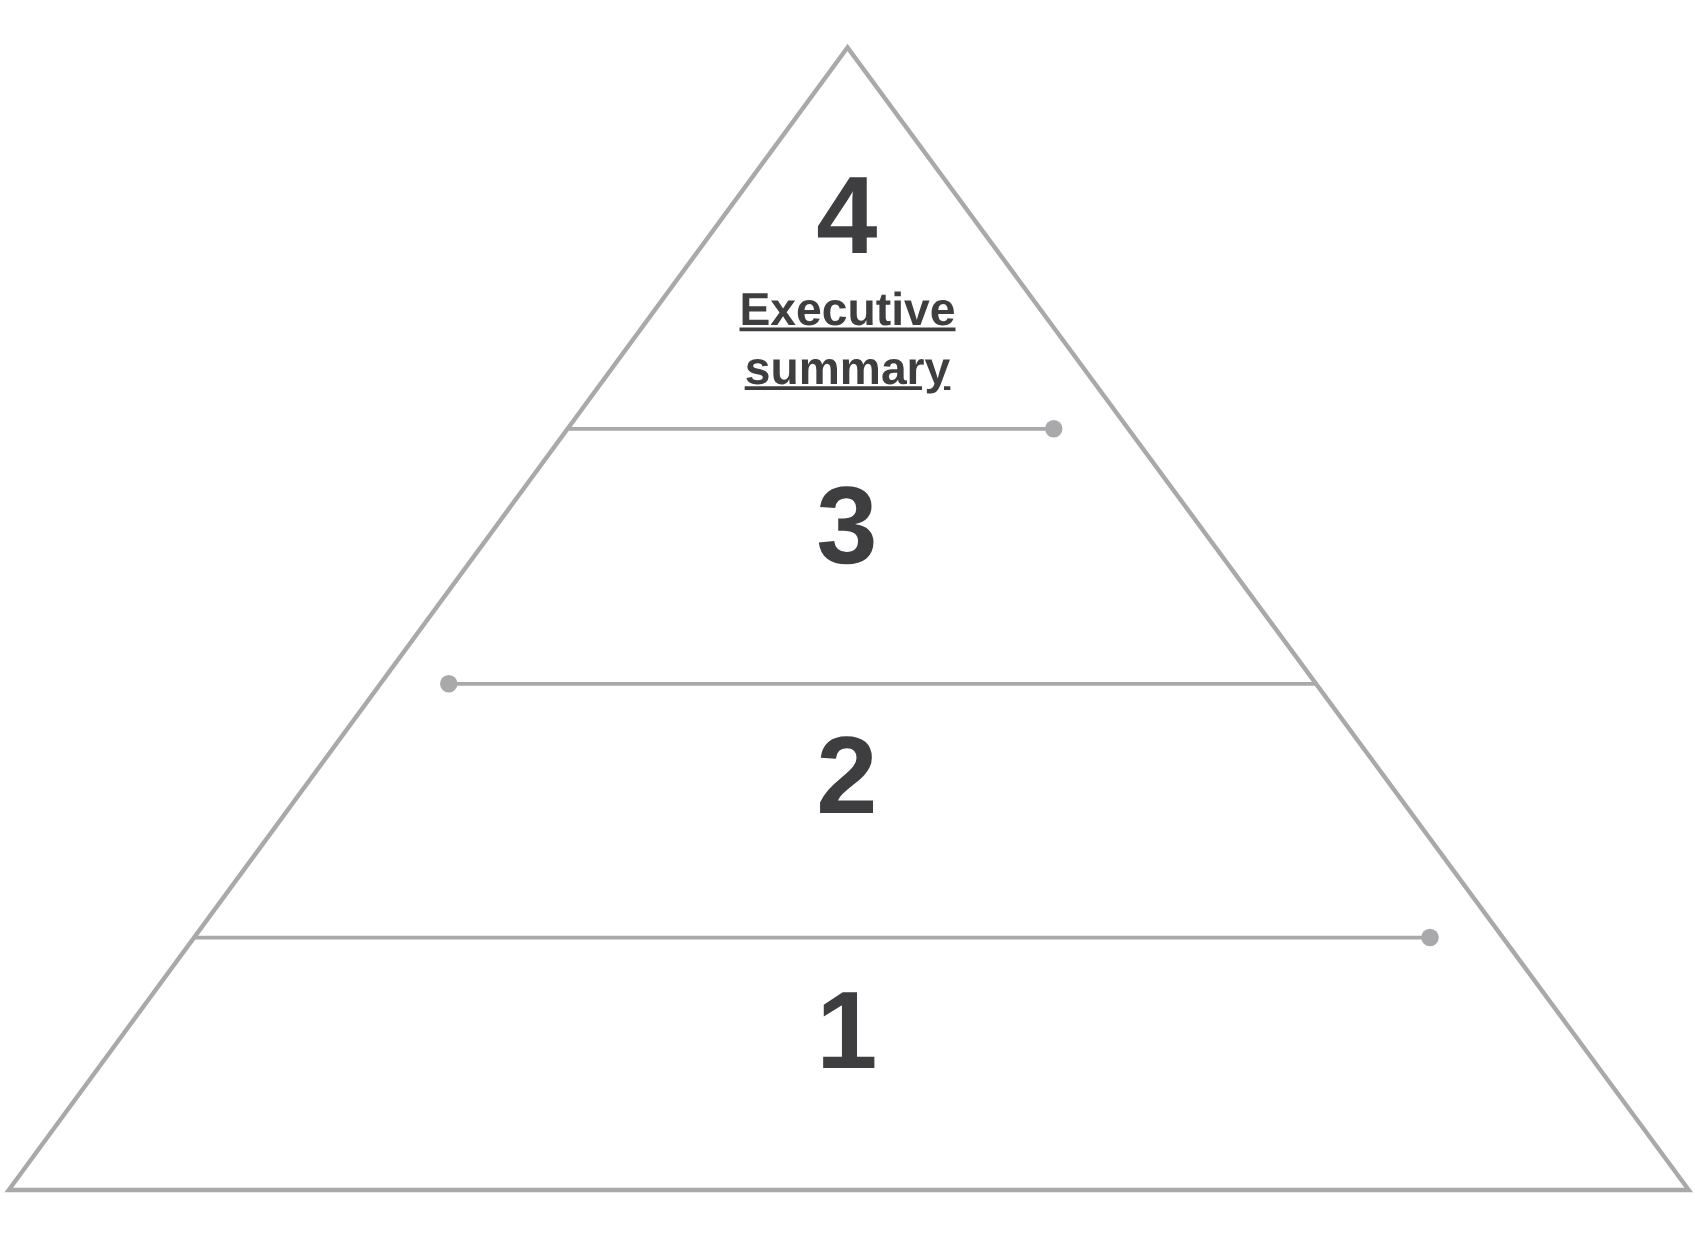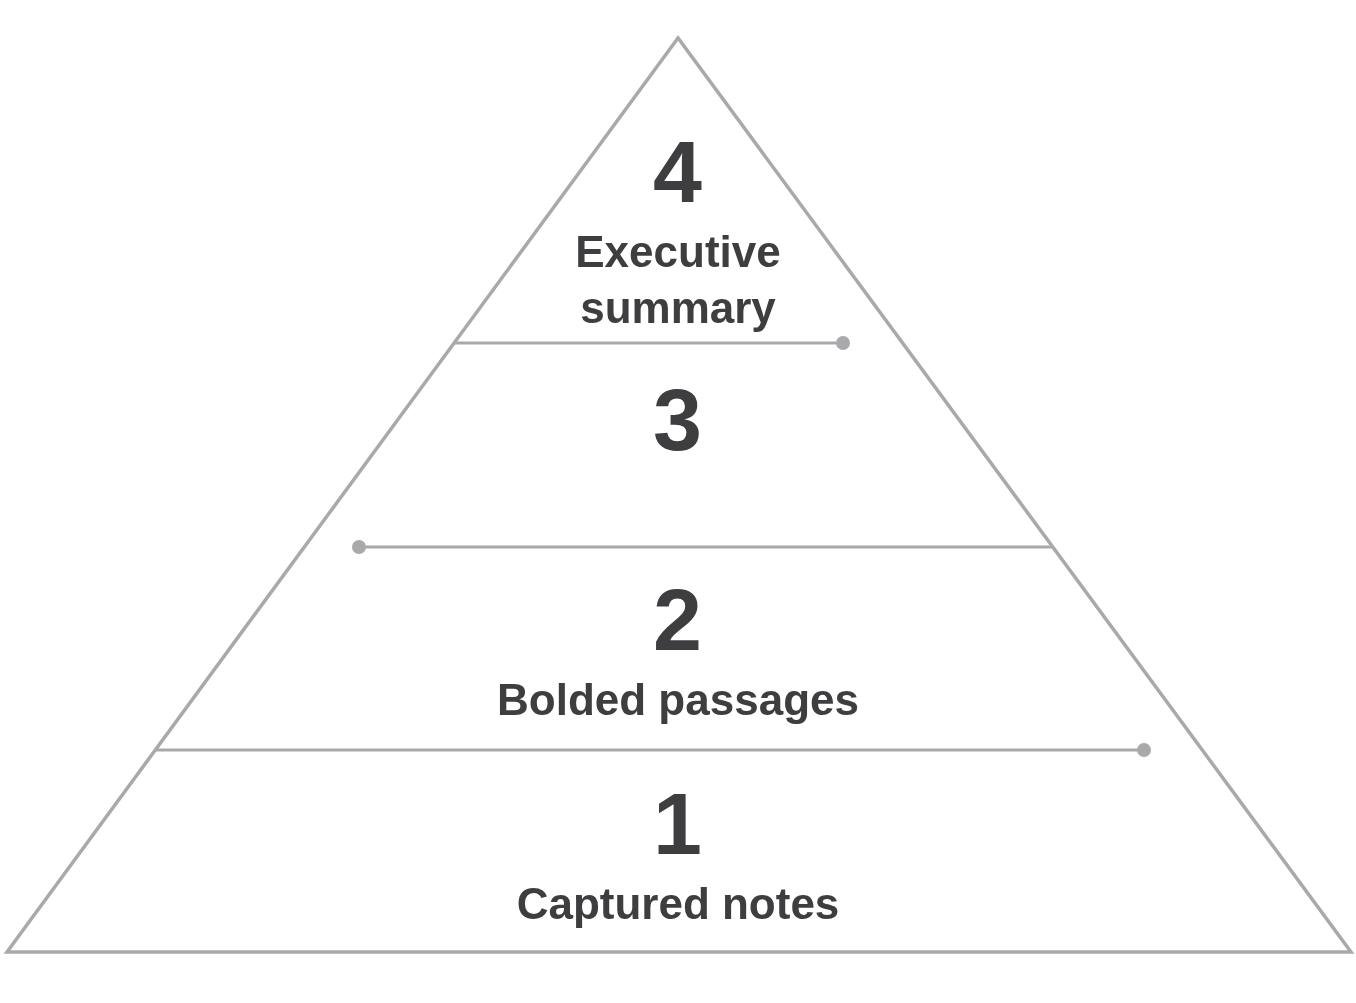--- a/index.html
+++ b/index.html
@@ -47,24 +47,25 @@
     color: var(--color-text, #3e3e40);
     pointer-events: none;
   }
   .level .num {
     font-size: 88px;
     font-weight: bold;
     line-height: 1;
     letter-spacing: 1px;
   }
   .level .label {
-    font-size: 44px;
+    font-size: 37px;
     font-weight: bold;
     line-height: 1.28;
     margin-top: 8px;
+    text-decoration: underline;
   }
   .level-4 { top: 128px; }
   .level-4 .label { max-width: 300px; }
   .level-3 { top: 376px; }
   .level-2 { top: 576px; }
   .level-1 { top: 780px; }
 </style>
 </head>
 <body>
 
@@ -93,21 +94,19 @@
     <div class="num">4</div>
     <div class="label">Executive summary</div>
   </div>
 
   <div class="level level-3">
     <div class="num">3</div>
   </div>
 
   <div class="level level-2">
     <div class="num">2</div>
-    <div class="label">Bolded passages</div>
   </div>
 
   <div class="level level-1">
     <div class="num">1</div>
-    <div class="label">Captured notes</div>
   </div>
 
 </div>
 
 </body></html>

